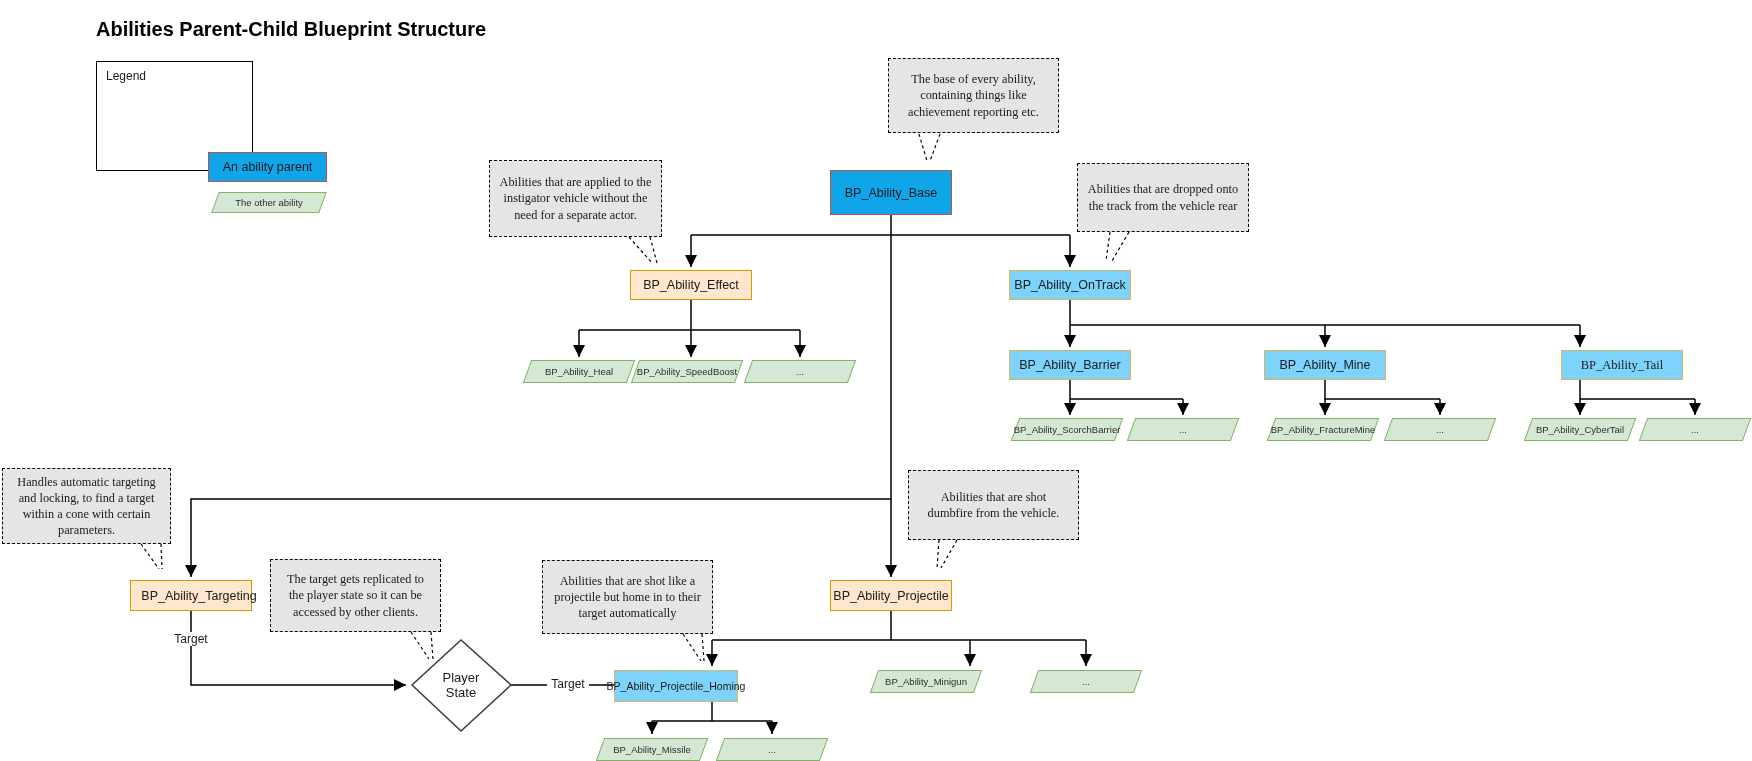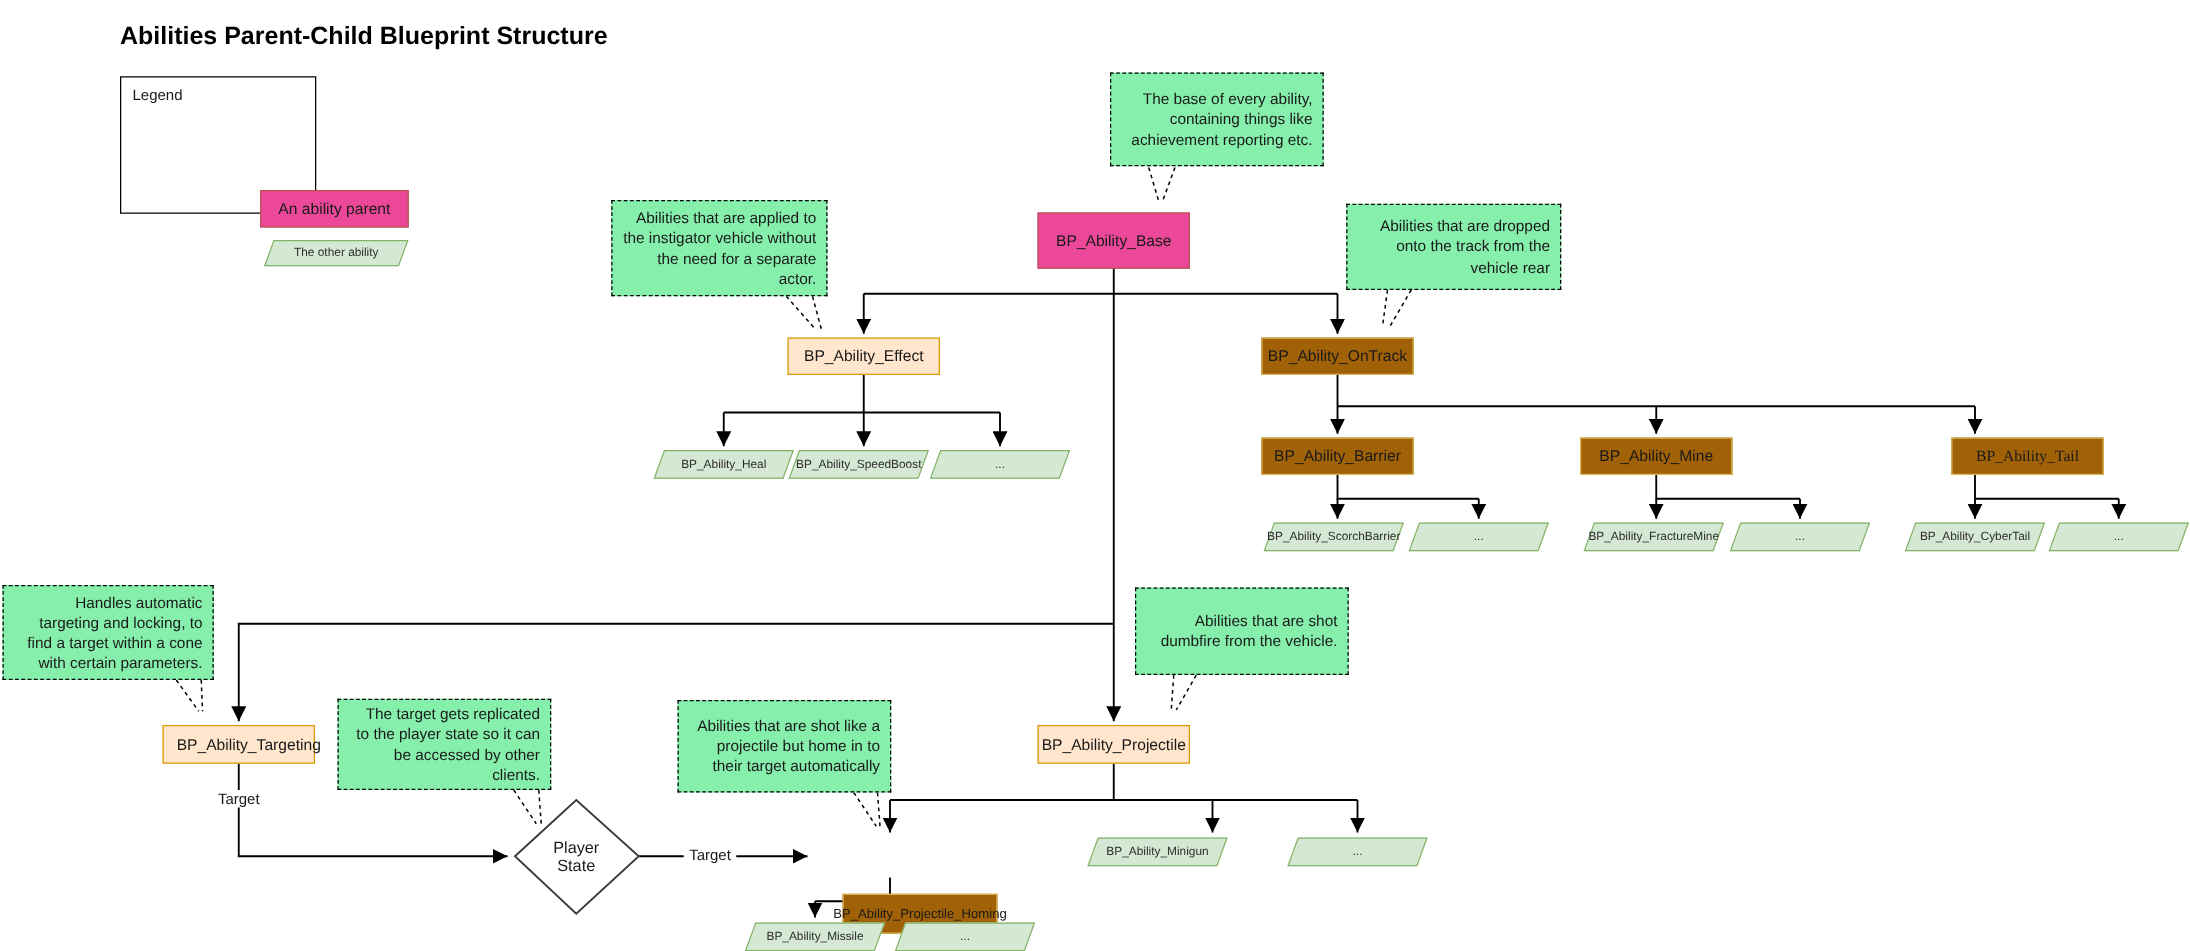--- a/index.html
+++ b/index.html
@@ -7,32 +7,32 @@
           font-family:"Liberation Sans", sans-serif;color:#1a1a1a;}
   .wires{position:absolute;left:0;top:0;}
   .wires polyline, .wires line{fill:none;stroke:#000;stroke-width:1.5;}
   .wires .tail{stroke:#000;stroke-width:1.2;stroke-dasharray:3,3;}
   .wires .diamond{fill:#ffffff;stroke:#3b3b3b;stroke-width:1.5;}
   .page-title{position:absolute;left:96px;top:18px;margin:0;font-size:20px;font-weight:bold;color:#000;}
   .legend{position:absolute;left:96px;top:61px;width:155px;height:108px;border:1px solid #000;background:#fff;}
   .legend-title{position:absolute;left:9px;top:7px;font-size:12px;color:#1a1a1a;}
   .node{position:absolute;display:flex;align-items:center;justify-content:center;
         font-size:12.5px;text-align:center;box-sizing:border-box;background:#fff;}
-  .node.pink{background:#ec4899;border:1px solid #b85450;}
+  .node.pink{background:#0ea5e9;border:1px solid #b85450;}
   .node.orange{background:#ffe6cc;border:1px solid #d79b00;}
-  .node.yellow{background:#a16207;border:1px solid #d6b656;}
+  .node.yellow{background:#7dd3fc;border:1px solid #d6b656;}
   .node.small{font-size:10.5px;}
   .leaf{position:absolute;width:116px;height:23px;}
   .leaf .shape{position:absolute;left:6px;right:6px;top:0;bottom:0;background:#d5e8d4;
                border:1px solid #82b366;transform:skewX(-20deg);}
   .leaf .lbl{position:absolute;inset:0;display:flex;align-items:center;justify-content:center;
              font-size:9.5px;color:#2d2d2d;}
   .callout{position:absolute;display:flex;align-items:center;justify-content:center;
-           border:1.2px dashed #000;background:#86efac;font-size:12.3px;line-height:1.32;
-           text-align:right;box-sizing:border-box;padding:4px 8px;color:#1a1a1a;}
+           border:1.2px dashed #000;background:#e5e5e5;font-size:12.3px;line-height:1.32;
+           text-align:center;box-sizing:border-box;padding:4px 8px;color:#1a1a1a;font-family:Liberation Serif, serif;}
   .edge-label{position:absolute;background:#fff;font-size:12px;text-align:center;color:#1a1a1a;}
   .diamond-label{position:absolute;left:424px;top:657px;width:74px;height:56px;display:flex;
                  align-items:center;justify-content:center;text-align:center;font-size:13px;
                  white-space:pre-line;color:#1a1a1a;}
 </style>
 </head>
 <body>
 
 <div class="canvas">
 
@@ -128,21 +128,21 @@
   <div class="callout" style="left:908px;top:470px;width:171px;height:70px;">Abilities that are shot dumbfire from the vehicle.</div>
 
   <div class="node pink" style="left:830px;top:170px;width:122px;height:45px;">BP_Ability_Base</div>
   <div class="node orange" style="left:630px;top:270px;width:122px;height:30px;">BP_Ability_Effect</div>
   <div class="node yellow" style="left:1009px;top:270px;width:122px;height:30px;">BP_Ability_OnTrack</div>
   <div class="node yellow" style="left:1009px;top:350px;width:122px;height:30px;">BP_Ability_Barrier</div>
   <div class="node yellow" style="left:1264px;top:350px;width:122px;height:30px;">BP_Ability_Mine</div>
   <div class="node yellow" style="left:1561px;top:350px;width:122px;height:30px;font-family:Liberation Serif, serif;">BP_Ability_Tail</div>
   <div class="node orange" style="left:130px;top:580px;width:122px;height:31px;padding-left:16px;">BP_Ability_Targeting</div>
   <div class="node orange" style="left:830px;top:580px;width:122px;height:31px;">BP_Ability_Projectile</div>
-  <div class="node yellow small" style="left:674px;top:670px;width:124px;height:32px;margin-top:45px;">BP_Ability_Projectile_Homing</div>
+  <div class="node yellow small" style="left:614px;top:670px;width:124px;height:32px;">BP_Ability_Projectile_Homing</div>
 
   <div class="leaf" style="left:521px;top:360px;">
     <i class="shape"></i>
     <span class="lbl">BP_Ability_Heal</span>
   </div>
   <div class="leaf" style="left:629px;top:360px;">
     <i class="shape"></i>
     <span class="lbl">BP_Ability_SpeedBoost</span>
   </div>
   <div class="leaf" style="left:742px;top:360px;">

